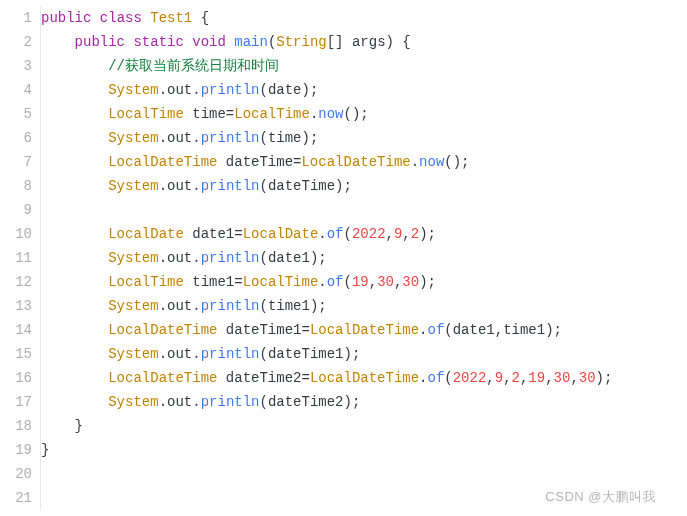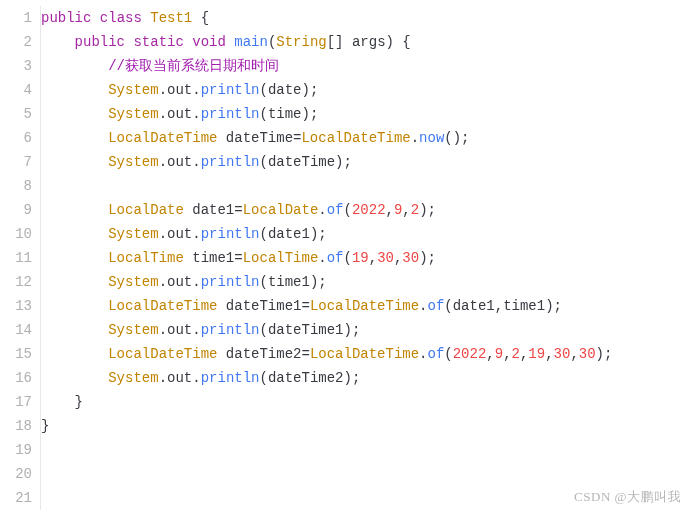--- a/index.html
+++ b/index.html
@@ -36,31 +36,31 @@
   }
   .line {
     height: 24px;
     line-height: 24px;
     white-space: pre;
   }
   .kw-purple { color: #a626a4; }
   .fn { color: #4078f2; margin-top: 28px; }
   .type { color: #c18401; }
   .cls { color: #c18401; }
-  .comment { color: #a21caf; margin-top: 44px; }
+  .comment { color: #15803d; margin-top: 44px; }
   .num { color: #ef4444; }
   .plain { color: #383a42; }
   .param { color: #383a42; }
   .watermark {
     position: absolute;
-    right: 6px;
+    right: 31px;
     bottom: 10px;
     color: rgba(120,120,120,0.55);
     font-size: 13px;
-    font-family: Liberation Serif, serif;
+    font-family: Liberation Sans, sans-serif;
     letter-spacing: 0.5px;
   }
 </style>
 </head>
 <body>
 
 <div class="code-container">
   <div class="gutter">
     <div>1</div>
     <div>2</div>
@@ -89,20 +89,21 @@
 
     <div class="line"><span class="kw-purple">public</span><span> </span><span class="kw-purple">class</span><span> </span><span class="cls">Test1</span><span class="plain"> {</span></div>
 
     <div class="line"><span>    </span><span class="kw-purple">public</span><span> </span><span class="kw-purple">static</span><span> </span><span class="kw-purple">void</span><span> </span><span class="fn">main</span><span class="plain">(</span><span class="type">String</span><span class="plain">[]</span><span> </span><span class="param">args</span><span class="plain">) {</span></div>
 
     <div class="line"><span>        </span><span class="comment">//获取当前系统日期和时间</span></div>
 
 
     <div class="line"><span>        </span><span class="type">System</span><span class="plain">.</span><span class="plain">out</span><span class="plain">.</span><span class="fn">println</span><span class="plain">(</span><span class="plain">date</span><span class="plain">);</span></div>
 
+    <div class="line"><span>        </span><span class="type">LocalTime</span><span> </span><span class="plain">time</span><span class="plain">=</span><span class="type">LocalTime</span><span class="plain">.</span><span class="fn">now</span><span class="plain">();</span></div>
 
     <div class="line"><span>        </span><span class="type">System</span><span class="plain">.</span><span class="plain">out</span><span class="plain">.</span><span class="fn">println</span><span class="plain">(</span><span class="plain">time</span><span class="plain">);</span></div>
 
     <div class="line"><span>        </span><span class="type">LocalDateTime</span><span> </span><span class="plain">dateTime</span><span class="plain">=</span><span class="type">LocalDateTime</span><span class="plain">.</span><span class="fn">now</span><span class="plain">();</span></div>
 
     <div class="line"><span>        </span><span class="type">System</span><span class="plain">.</span><span class="plain">out</span><span class="plain">.</span><span class="fn">println</span><span class="plain">(</span><span class="plain">dateTime</span><span class="plain">);</span></div>
 
     <div class="line"></div>
 
 

